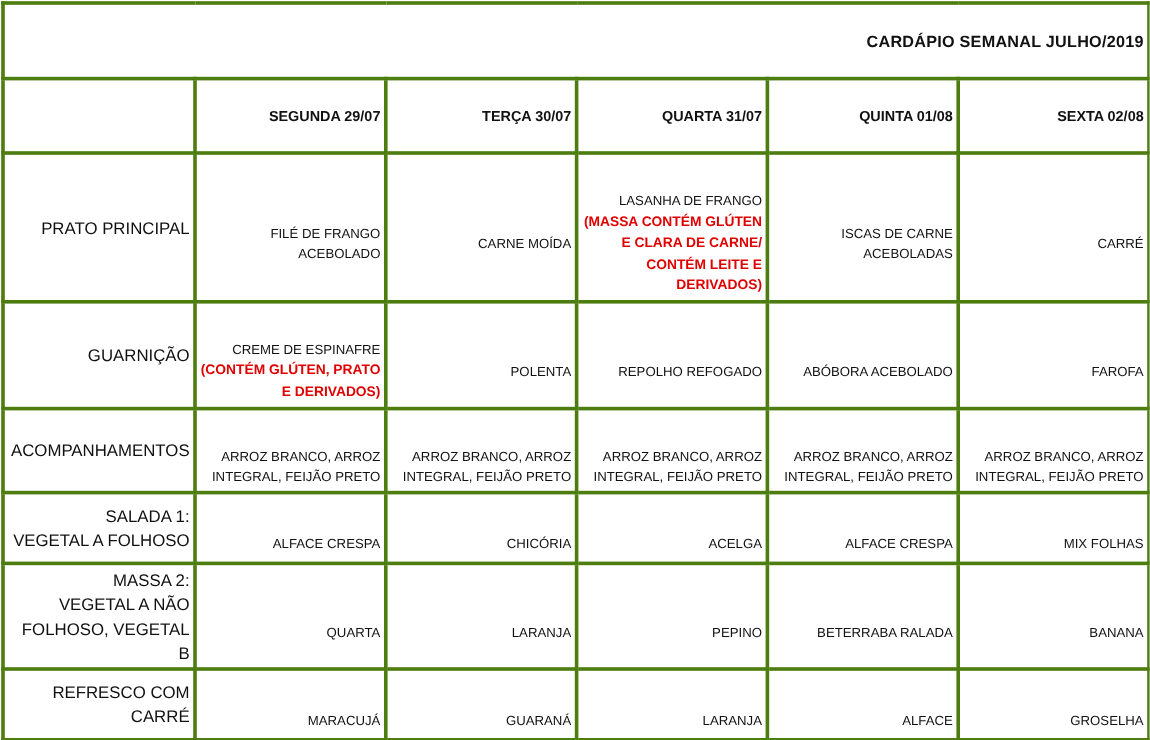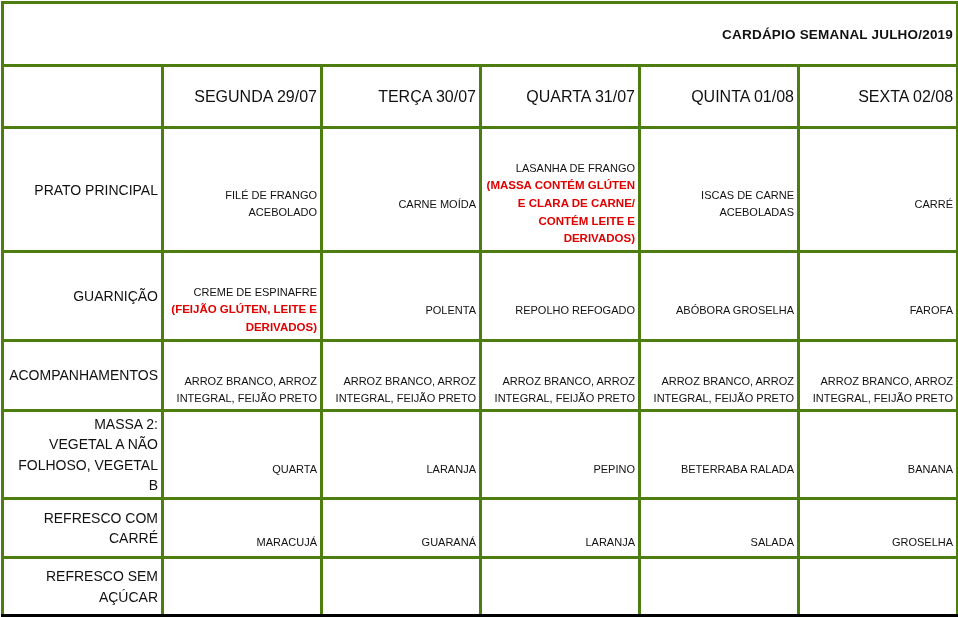--- a/index.html
+++ b/index.html
@@ -33,22 +33,22 @@
   col.day-col    { width: 159px; }
 
   tr.title-row td {
     height: 56px;
     font-weight: bold;
     font-size: 13.5px;
     letter-spacing: 0.2px;
   }
   tr.day-row th {
     height: 55px;
-    font-weight: normal;
-    font-size: 16px;
+    font-weight: bold;
+    font-size: 12px;
   }
   th.row-label {
     font-weight: normal;
     font-size: 14px;
     white-space: pre-line;
     line-height: 1.45;
   }
   tbody tr { height: 59px; }
   tbody tr.tall { height: 79px; }
   tbody tr:last-child th,
@@ -111,30 +111,30 @@
             <div class="cell-text">ISCAS DE CARNE ACEBOLADAS</div>
           </td>
           <td>
             <div class="cell-text">CARRÉ</div>
           </td>
         </tr>
         <tr>
           <th class="row-label">GUARNIÇÃO</th>
           <td>
             <div class="cell-text">CREME DE ESPINAFRE</div>
-            <div class="allergen">(FEIJÃO GLÚTEN, LEITE E DERIVADOS)</div>
+            <div class="allergen">(CONTÉM GLÚTEN, PRATO E DERIVADOS)</div>
           </td>
           <td>
             <div class="cell-text">POLENTA</div>
           </td>
           <td>
             <div class="cell-text">REPOLHO REFOGADO</div>
           </td>
           <td>
-            <div class="cell-text">ABÓBORA GROSELHA</div>
+            <div class="cell-text">ABÓBORA ACEBOLADO</div>
           </td>
           <td>
             <div class="cell-text">FAROFA</div>
           </td>
         </tr>
         <tr>
           <th class="row-label">ACOMPANHAMENTOS</th>
           <td>
             <div class="cell-text">ARROZ BRANCO, ARROZ INTEGRAL, FEIJÃO PRETO</div>
           </td>
@@ -142,20 +142,39 @@
             <div class="cell-text">ARROZ BRANCO, ARROZ INTEGRAL, FEIJÃO PRETO</div>
           </td>
           <td>
             <div class="cell-text">ARROZ BRANCO, ARROZ INTEGRAL, FEIJÃO PRETO</div>
           </td>
           <td>
             <div class="cell-text">ARROZ BRANCO, ARROZ INTEGRAL, FEIJÃO PRETO</div>
           </td>
           <td>
             <div class="cell-text">ARROZ BRANCO, ARROZ INTEGRAL, FEIJÃO PRETO</div>
+          </td>
+        </tr>
+        <tr>
+          <th class="row-label">SALADA 1:
+VEGETAL A FOLHOSO</th>
+          <td>
+            <div class="cell-text">ALFACE CRESPA</div>
+          </td>
+          <td>
+            <div class="cell-text">CHICÓRIA</div>
+          </td>
+          <td>
+            <div class="cell-text">ACELGA</div>
+          </td>
+          <td>
+            <div class="cell-text">ALFACE CRESPA</div>
+          </td>
+          <td>
+            <div class="cell-text">MIX FOLHAS</div>
           </td>
         </tr>
         <tr>
           <th class="row-label">MASSA 2:
 VEGETAL A NÃO
 FOLHOSO, VEGETAL B</th>
           <td>
             <div class="cell-text">QUARTA</div>
           </td>
           <td>
@@ -176,21 +195,21 @@
           <td>
             <div class="cell-text">MARACUJÁ</div>
           </td>
           <td>
             <div class="cell-text">GUARANÁ</div>
           </td>
           <td>
             <div class="cell-text">LARANJA</div>
           </td>
           <td>
-            <div class="cell-text">SALADA</div>
+            <div class="cell-text">ALFACE</div>
           </td>
           <td>
             <div class="cell-text">GROSELHA</div>
           </td>
         </tr>
         <tr>
           <th class="row-label">REFRESCO SEM AÇÚCAR</th>
           <td></td>
           <td></td>
           <td></td>

